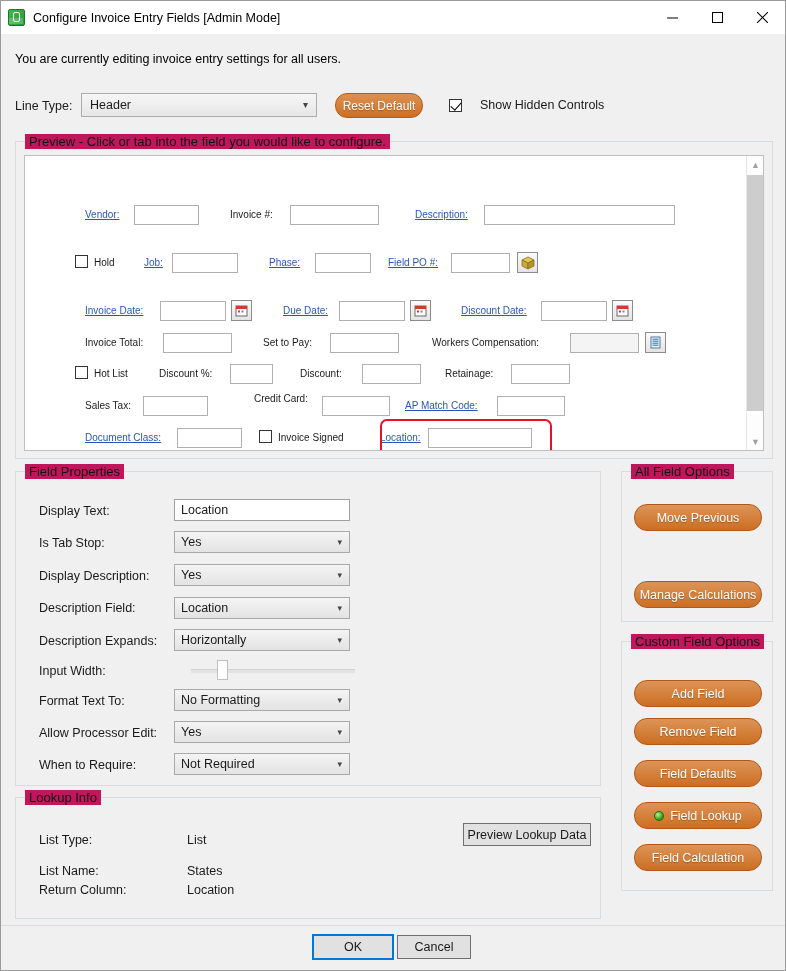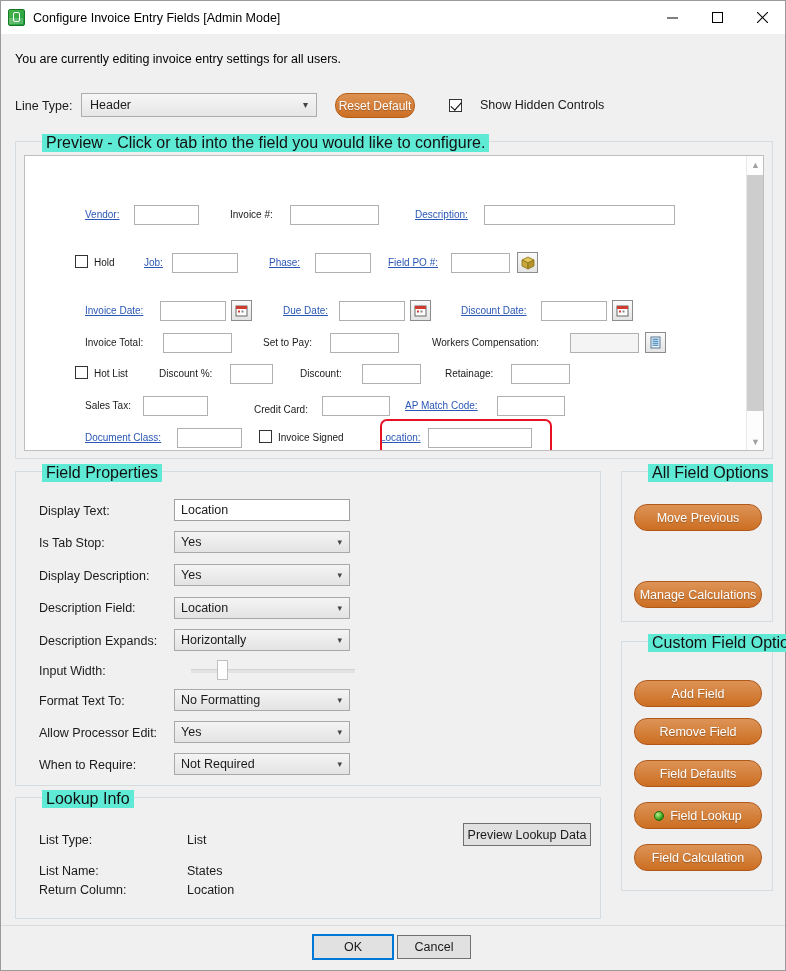--- a/index.html
+++ b/index.html
@@ -59,21 +59,21 @@
   #linetype-label { position:absolute; left:14px; top:98px; font-size:12.5px; }
   #linetype-combo {
     position:absolute; left:80px; top:92px; width:236px; height:24px;
     background:linear-gradient(#f6f6f6,#e6e6e6);
     border:1px solid #acacac;
     display:flex; align-items:center;
   }
   #linetype-combo .val { padding-left:8px; font-size:12.5px; flex:1; }
   #linetype-combo .arrow { padding-right:8px; color:#444; font-size:10px; line-height:1; }
   #reset-default {
-    position:absolute; left:334px; top:92px; width:80px; height:25px;
+    position:absolute; left:334px; top:92px; width:88px; height:25px;
     border-radius:12px;
     background:linear-gradient(#dc9152,#cd6f24);
     border:1px solid #b45d18;
     color:#fff; font-size:12px;
     display:flex; align-items:center; justify-content:center;
     text-shadow:0 1px 1px rgba(0,0,0,.25);
   }
   #show-hidden-wrap {
     position:absolute; left:448px; top:97px;
     display:flex; align-items:center; gap:18px; font-size:12.5px;
@@ -87,22 +87,22 @@
     width:5px; height:9px; border:solid #000; border-width:0 1.7px 1.7px 0;
     transform:rotate(42deg);
   }
   
   .groupbox {
     position:absolute;
     border:1px solid #d5dde3;
     background:transparent;
   }
   .gb-title {
-    position:absolute; top:-8px; left:26px;
-    background:#5eead4; padding:0 4px; font-size:16px; color:#111;
+    position:absolute; top:-8px; left:9px;
+    background:#be185d; padding:0 4px; font-size:13px; color:#111;
     white-space:nowrap;
   }
   
   #preview-gb { left:14px; top:140px; width:758px; height:318px; }
   #preview-inner {
     position:absolute; left:8px; top:13px; width:740px; height:296px;
     background:#ffffff; border:1px solid #bfbfbf;
     overflow:hidden;
   }
   #preview-canvas { position:absolute; left:0; top:0; width:722px; height:294px; }
@@ -333,21 +333,21 @@
         <span class="pf" style="left:69px; top:212px;">Hot List</span>
         <span class="pf" style="left:134px; top:212px;">Discount %:</span>
         <span class="pin" style="left:205px; top:208px; width:43px;"></span>
         <span class="pf" style="left:275px; top:212px;">Discount:</span>
         <span class="pin" style="left:337px; top:208px; width:59px;"></span>
         <span class="pf" style="left:420px; top:212px;">Retainage:</span>
         <span class="pin" style="left:486px; top:208px; width:59px;"></span>
 
         <span class="pf" style="left:60px; top:244px;">Sales Tax:</span>
         <span class="pin" style="left:118px; top:240px; width:65px;"></span>
-        <span class="pf" style="left:229px; top:248px;">Credit Card:</span>
+        <span class="pf" style="left:229px; top:237px;">Credit Card:</span>
         <span class="pin" style="left:297px; top:240px; width:68px;"></span>
         <span class="pf link" style="left:380px; top:244px;">AP Match Code:</span>
         <span class="pin" style="left:472px; top:240px; width:68px;"></span>
 
         <span class="pf link" style="left:60px; top:276px;">Document Class:</span>
         <span class="pin" style="left:152px; top:272px; width:65px;"></span>
         <span class="pcb" style="left:234px; top:274px;"></span>
         <span class="pf" style="left:253px; top:276px;">Invoice Signed</span>
         <span class="pf link" style="left:355px; top:276px;">Location:</span>
         <span class="pin" style="left:403px; top:272px; width:104px;"></span>

